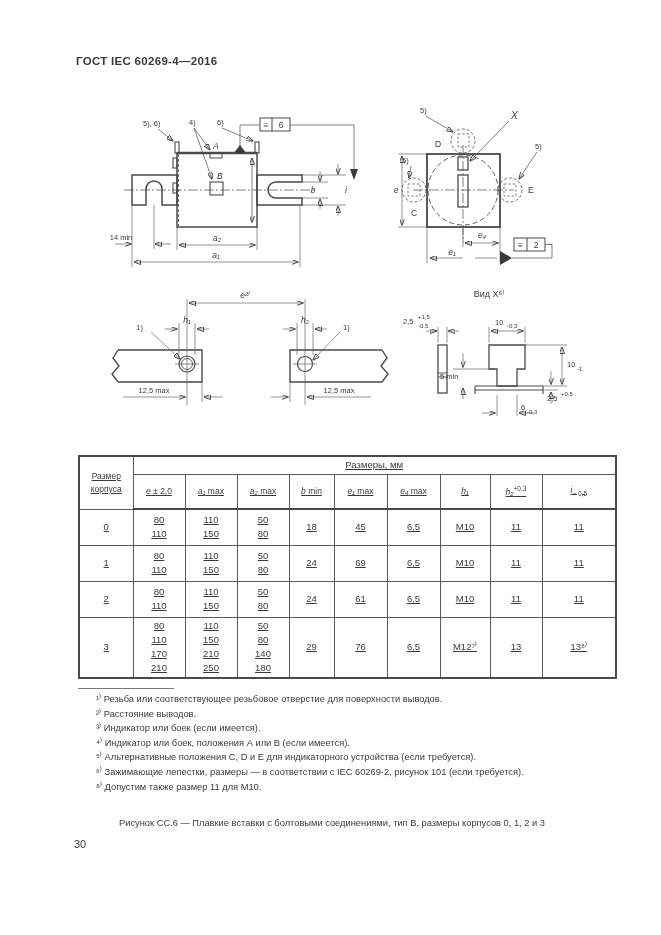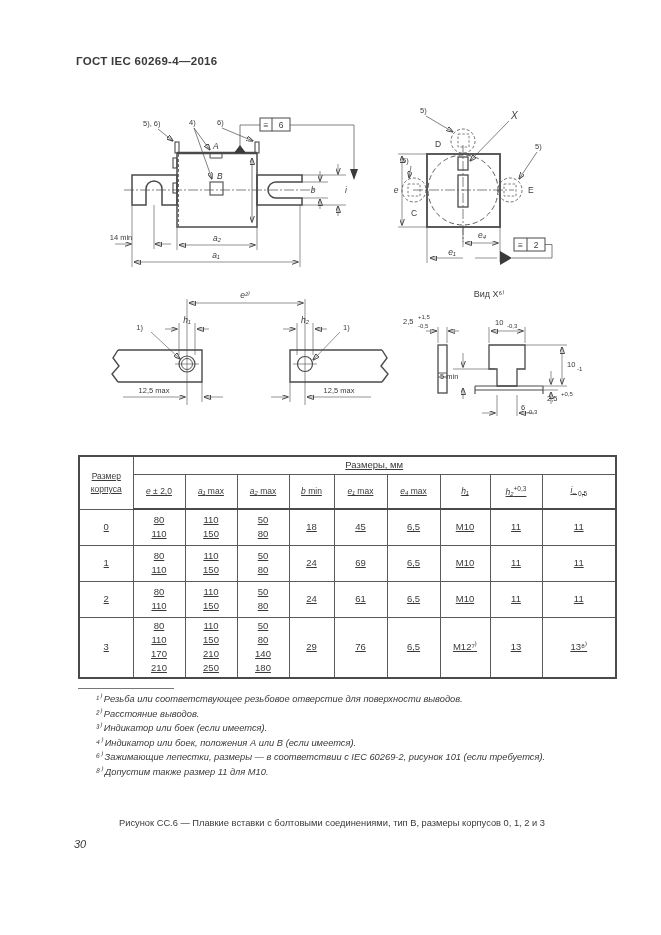--- a/index.html
+++ b/index.html
@@ -17,23 +17,23 @@
              font-size:9.5px;color:#3a3a3a;}
   #dim-table th,#dim-table td{border:1px solid #5a5a5a;text-align:center;vertical-align:middle;
              padding:1px 2px;font-weight:normal;white-space:pre-line;line-height:1.5;}
   #dim-table{border:2px solid #4a4a4a;text-decoration:underline;}
   #dim-table thead tr:last-child th{border-bottom:2px solid #4a4a4a;font-size:8.5px;}
   #dim-table th.corner{font-size:8.5px;}
   #dim-table sup,#dim-table sub{font-size:6.5px;}
   #dim-table i{font-style:italic;font-size:8.5px;}
   .fnsep{left:78px;top:688px;width:96px;border-top:1px solid #777;height:0;}
   #footnotes{left:78px;top:692px;width:545px;font-size:9.3px;line-height:14.6px;}
-  #footnotes div{padding-left:18px;font-style:italic;}
+  #footnotes div{padding-left:18px;}
   #caption{left:62px;top:818px;width:540px;text-align:center;font-size:9.3px;}
-  #page-num{left:74px;top:838px;font-size:11px;font-style:italic;}
+  #page-num{left:74px;top:838px;font-size:11px;}
 </style>
 </head>
 <body>
 
 <div class="abs" id="doc-header">ГОСТ IEC 60269-4—2016</div>
 
 <svg class="abs" style="left:70px;top:95px" width="300" height="190" viewBox="0 0 300 190">
   <defs>
     <marker id="s1a" markerWidth="7" markerHeight="5" refX="6.5" refY="2.5" orient="auto" markerUnits="userSpaceOnUse">
       <path d="M0,0 L7,2.5 L0,5 Z" fill="#4a4a4a" stroke="none"></path>
@@ -371,18 +371,19 @@
     </tr>
   </tbody>
 </table>
 
 <div class="abs fnsep"></div>
 <div class="abs" id="footnotes">
   <div>¹⁾ Резьба или соответствующее резьбовое отверстие для поверхности выводов.</div>
   <div>²⁾ Расстояние выводов.</div>
   <div>³⁾ Индикатор или боек (если имеется).</div>
   <div>⁴⁾ Индикатор или боек, положения А или В (если имеется).</div>
+  <div>⁵⁾ Альтернативные положения С, D и Е для индикаторного устройства (если требуется).</div>
   <div>⁶⁾ Зажимающие лепестки, размеры — в соответствии с IEC 60269-2, рисунок 101 (если требуется).</div>
   <div>⁸⁾ Допустим также размер 11 для М10.</div>
 </div>
 
 <div class="abs" id="caption">Рисунок СС.6 — Плавкие вставки с болтовыми соединениями, тип В, размеры корпусов 0, 1, 2 и 3</div>
 <div class="abs" id="page-num">30</div>
 
 </body></html>

